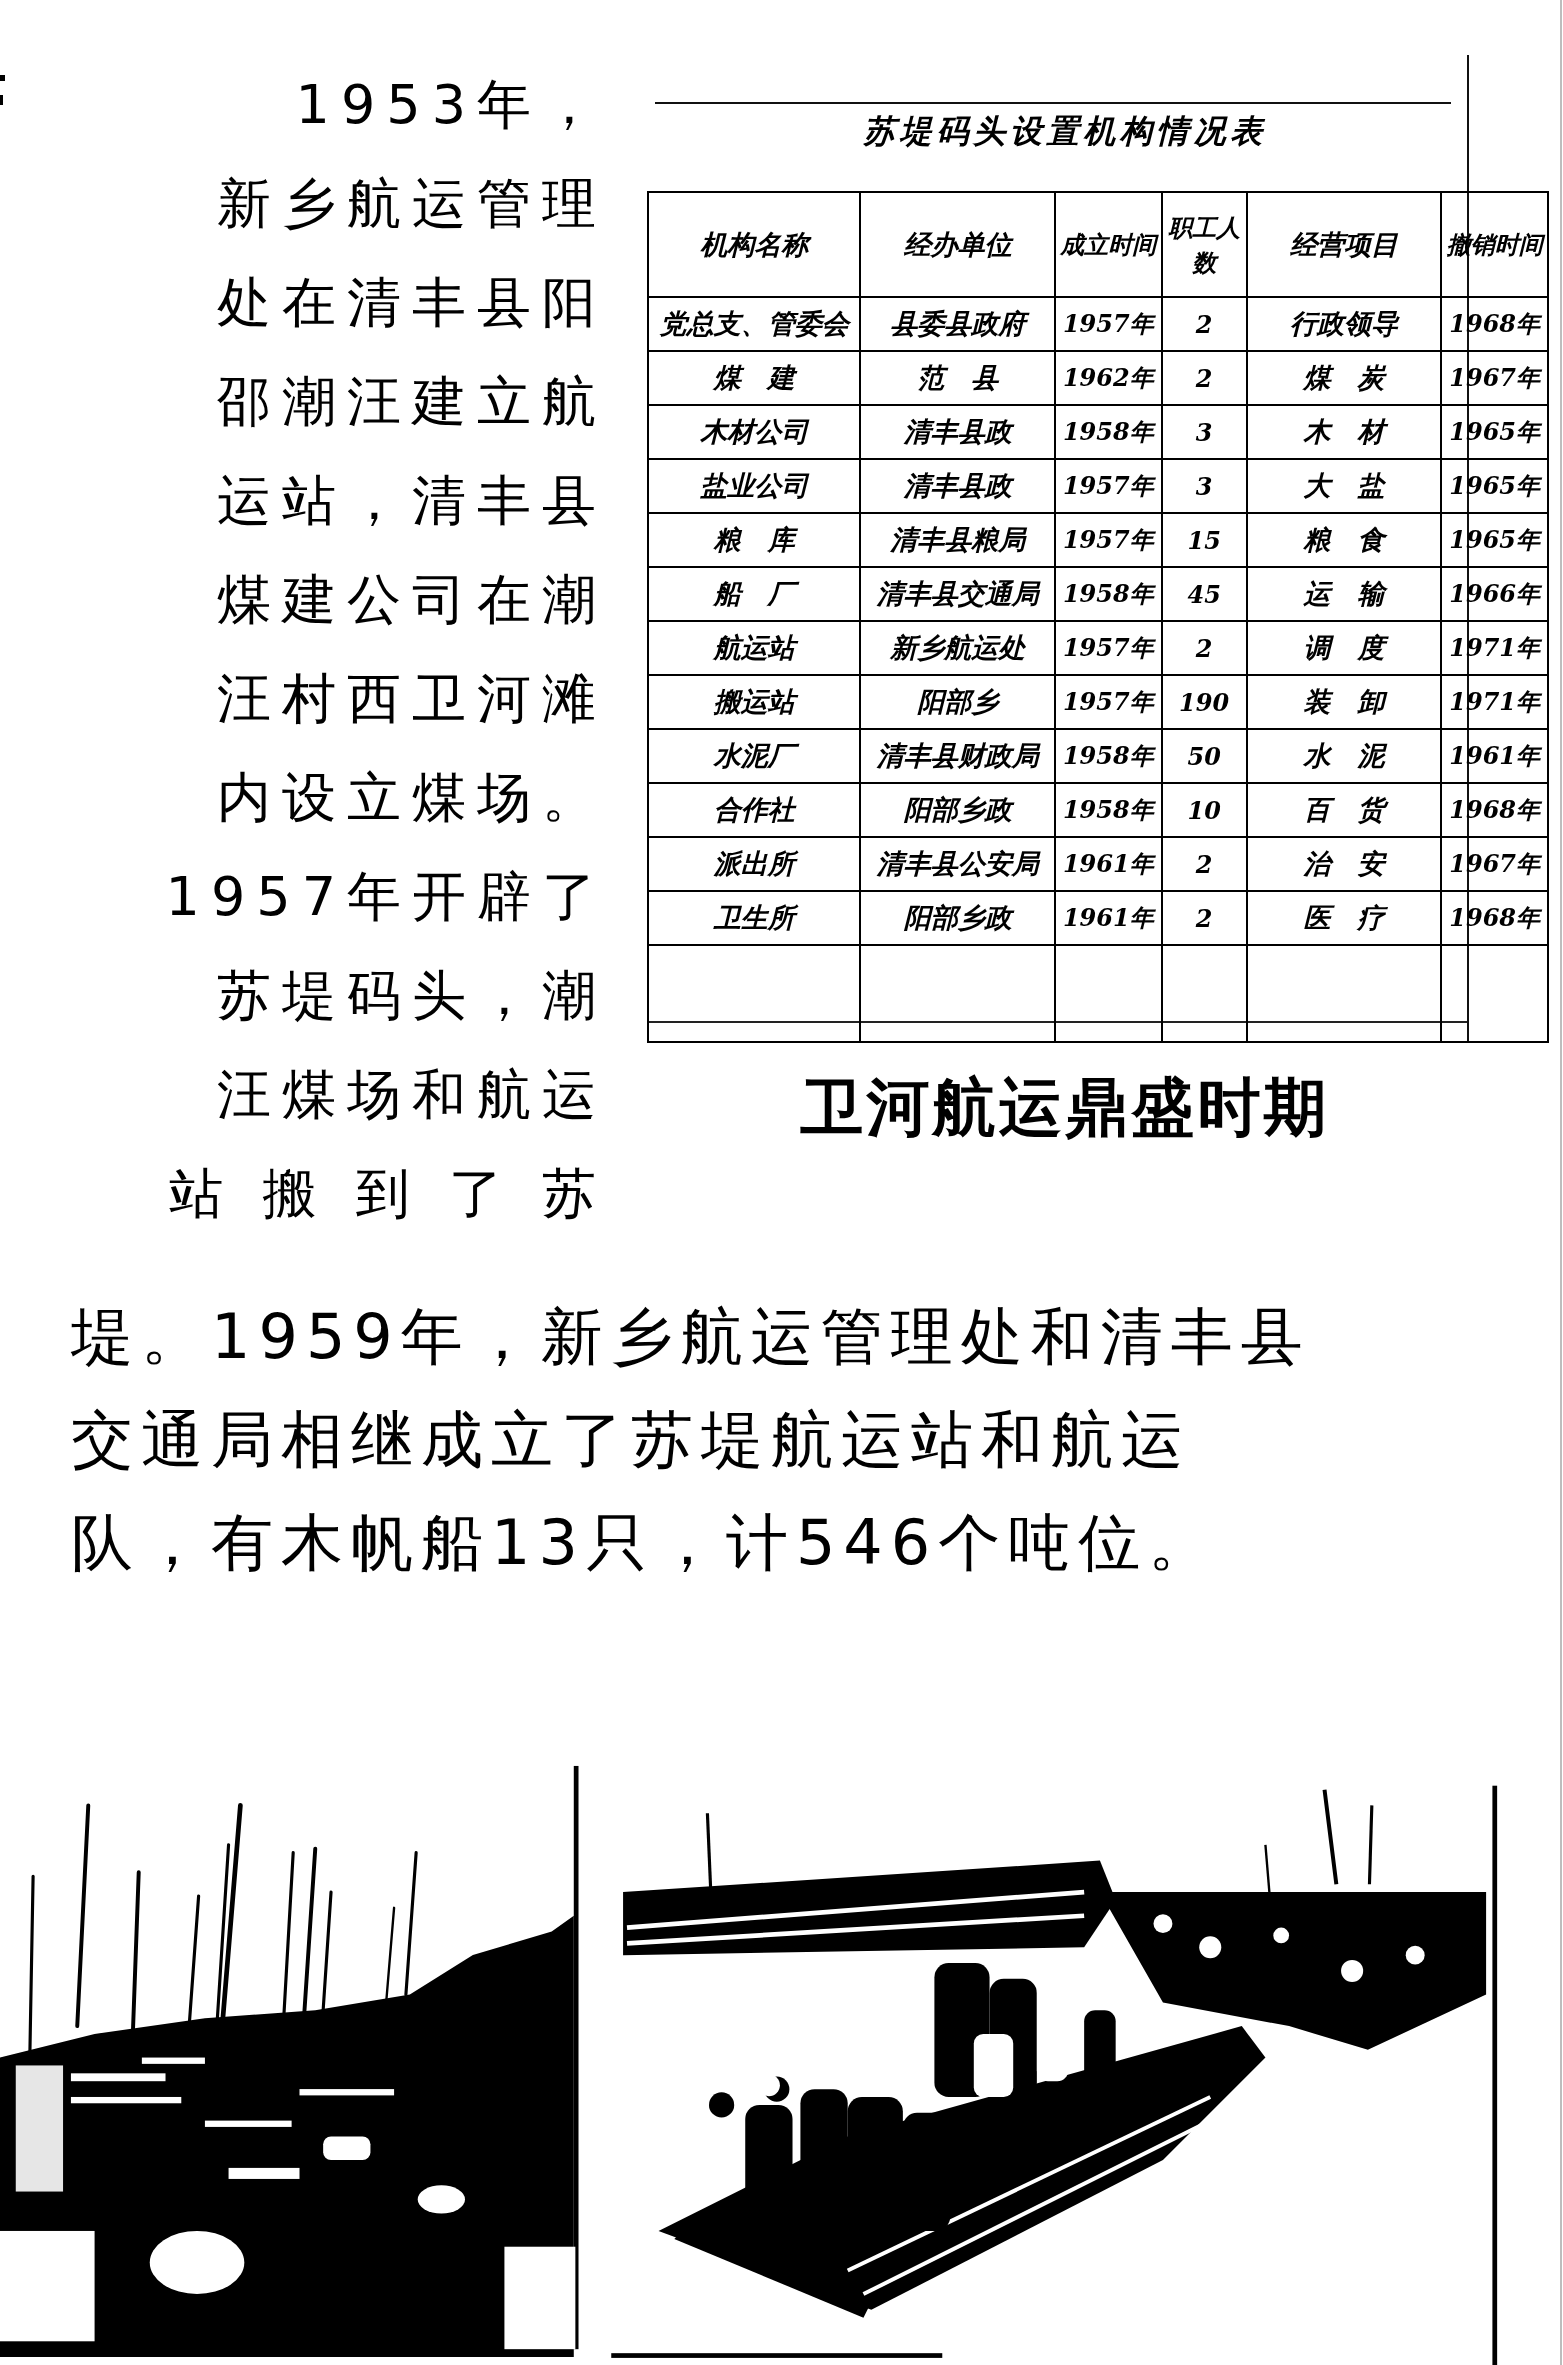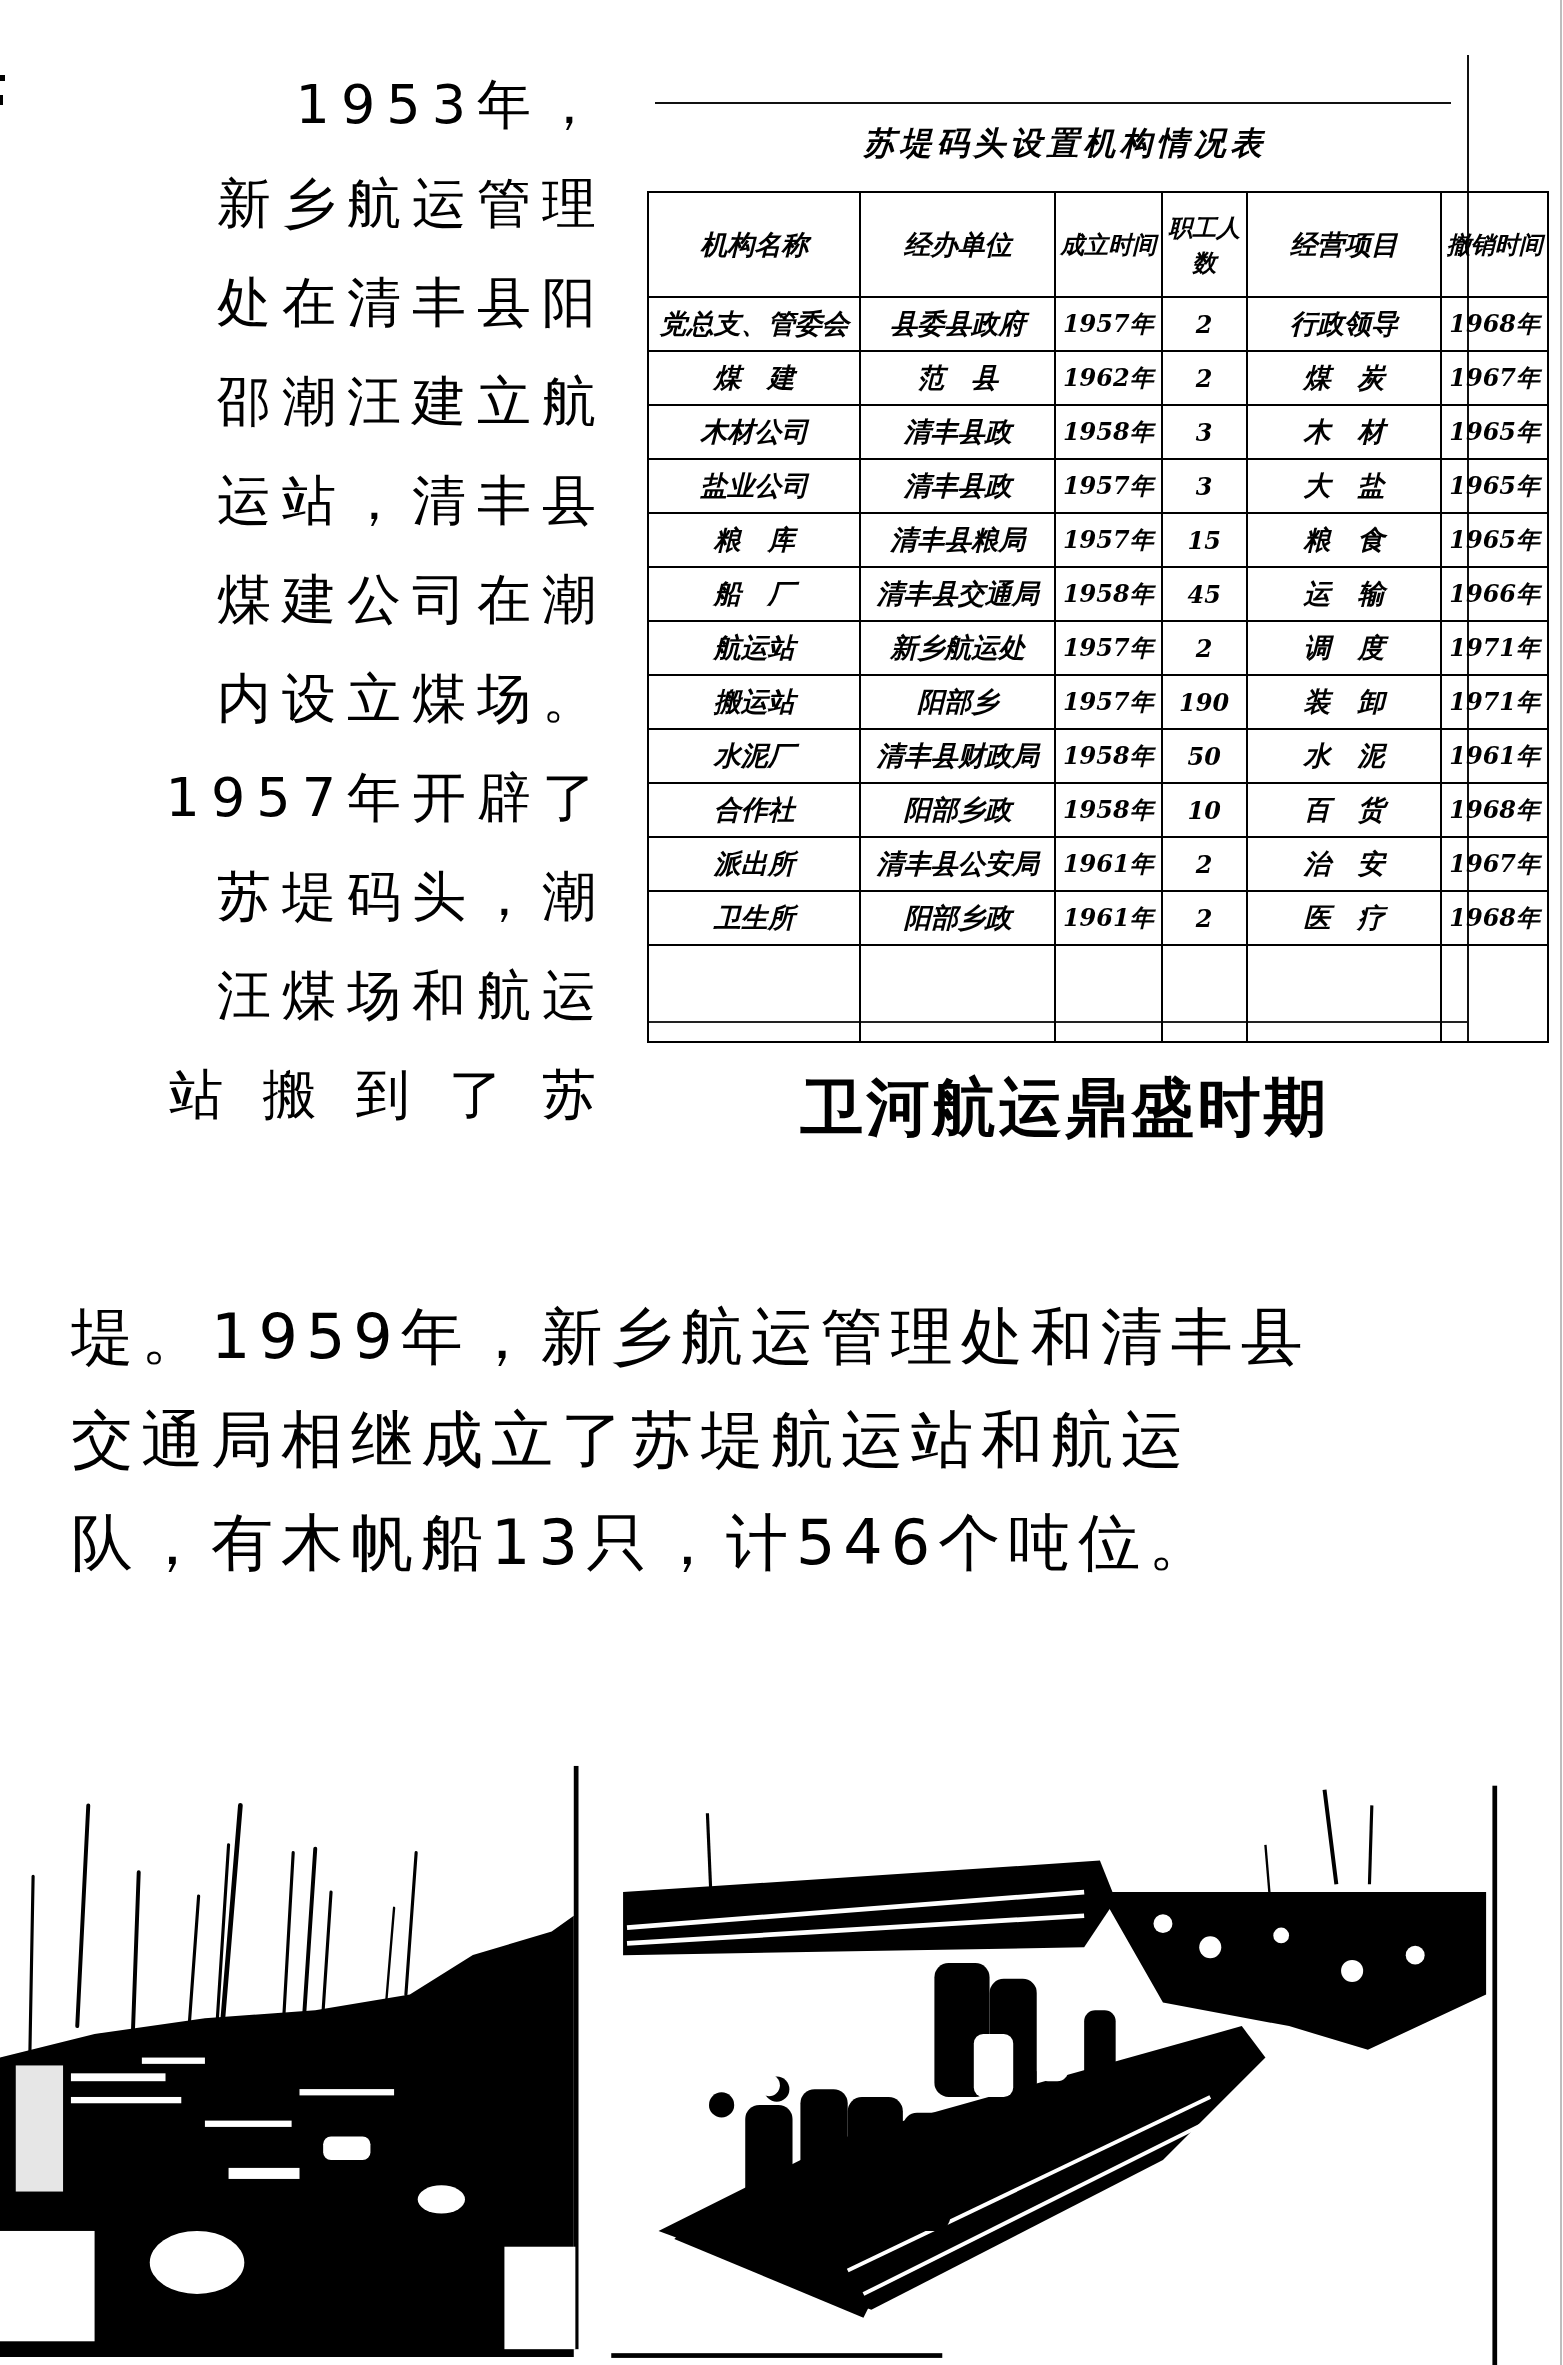--- a/index.html
+++ b/index.html
@@ -22,21 +22,21 @@
   .scan {
     position: absolute; left: 647px; top: 55px; width: 836px; height: 986px;
     background: #fff;
   }
   .scan .top-rule { position: absolute; left: 8px; top: 47px; width: 796px; height: 2.4px; background: #111; }
   .scan .right-rule { position: absolute; left: 820px; top: 0; width: 2.4px; height: 986px; background: #111; }
   .scan .bottom-rule { position: absolute; left: 0; top: 966px; width: 820px; height: 2.4px; background: #222; }
   .scan-title {
     position: absolute; left: 0; top: 55px; width: 836px; text-align: center;
     font-family: "DejaVu Serif", serif; font-size: 32px; font-weight: bold;
-    letter-spacing: 4.7px; font-style: italic; margin-top: 12px;
+    letter-spacing: 4.7px; font-style: italic;
   }
   table.hw {
     position: absolute; left: 0; top: 136px; width: 902px; border-collapse: collapse;
     font-family: "DejaVu Serif", serif; font-weight: bold; font-style: italic;
   }
   table.hw td, table.hw th {
     border: 2.4px solid #000; text-align: center; padding: 0 3.2px;
     font-size: 27px; height: 52px; white-space: nowrap; overflow: hidden;
   }
   table.hw th { height: 103px; font-size: 27px; line-height: 35px; }
@@ -65,20 +65,21 @@
 <div class="edge-mark" style="top:75px;height:6.3px;"></div>
 <div class="edge-mark" style="top:95px;height:9.5px;width:3.2px;"></div>
 
 <div class="left-col">
   <div class="left-line first">1953年，</div>
   <div class="left-line">新乡航运管理</div>
   <div class="left-line">处在清丰县阳</div>
   <div class="left-line">邵潮汪建立航</div>
   <div class="left-line">运站，清丰县</div>
   <div class="left-line">煤建公司在潮</div>
+  <div class="left-line">汪村西卫河滩</div>
   <div class="left-line">内设立煤场。</div>
   <div class="left-line">1957年开辟了</div>
   <div class="left-line">苏堤码头，潮</div>
   <div class="left-line">汪煤场和航运</div>
   <div class="left-line">站 搬 到 了 苏</div>
 </div>
 
 <div class="scan">
   <div class="top-rule"></div>
   <div class="right-rule"></div>

